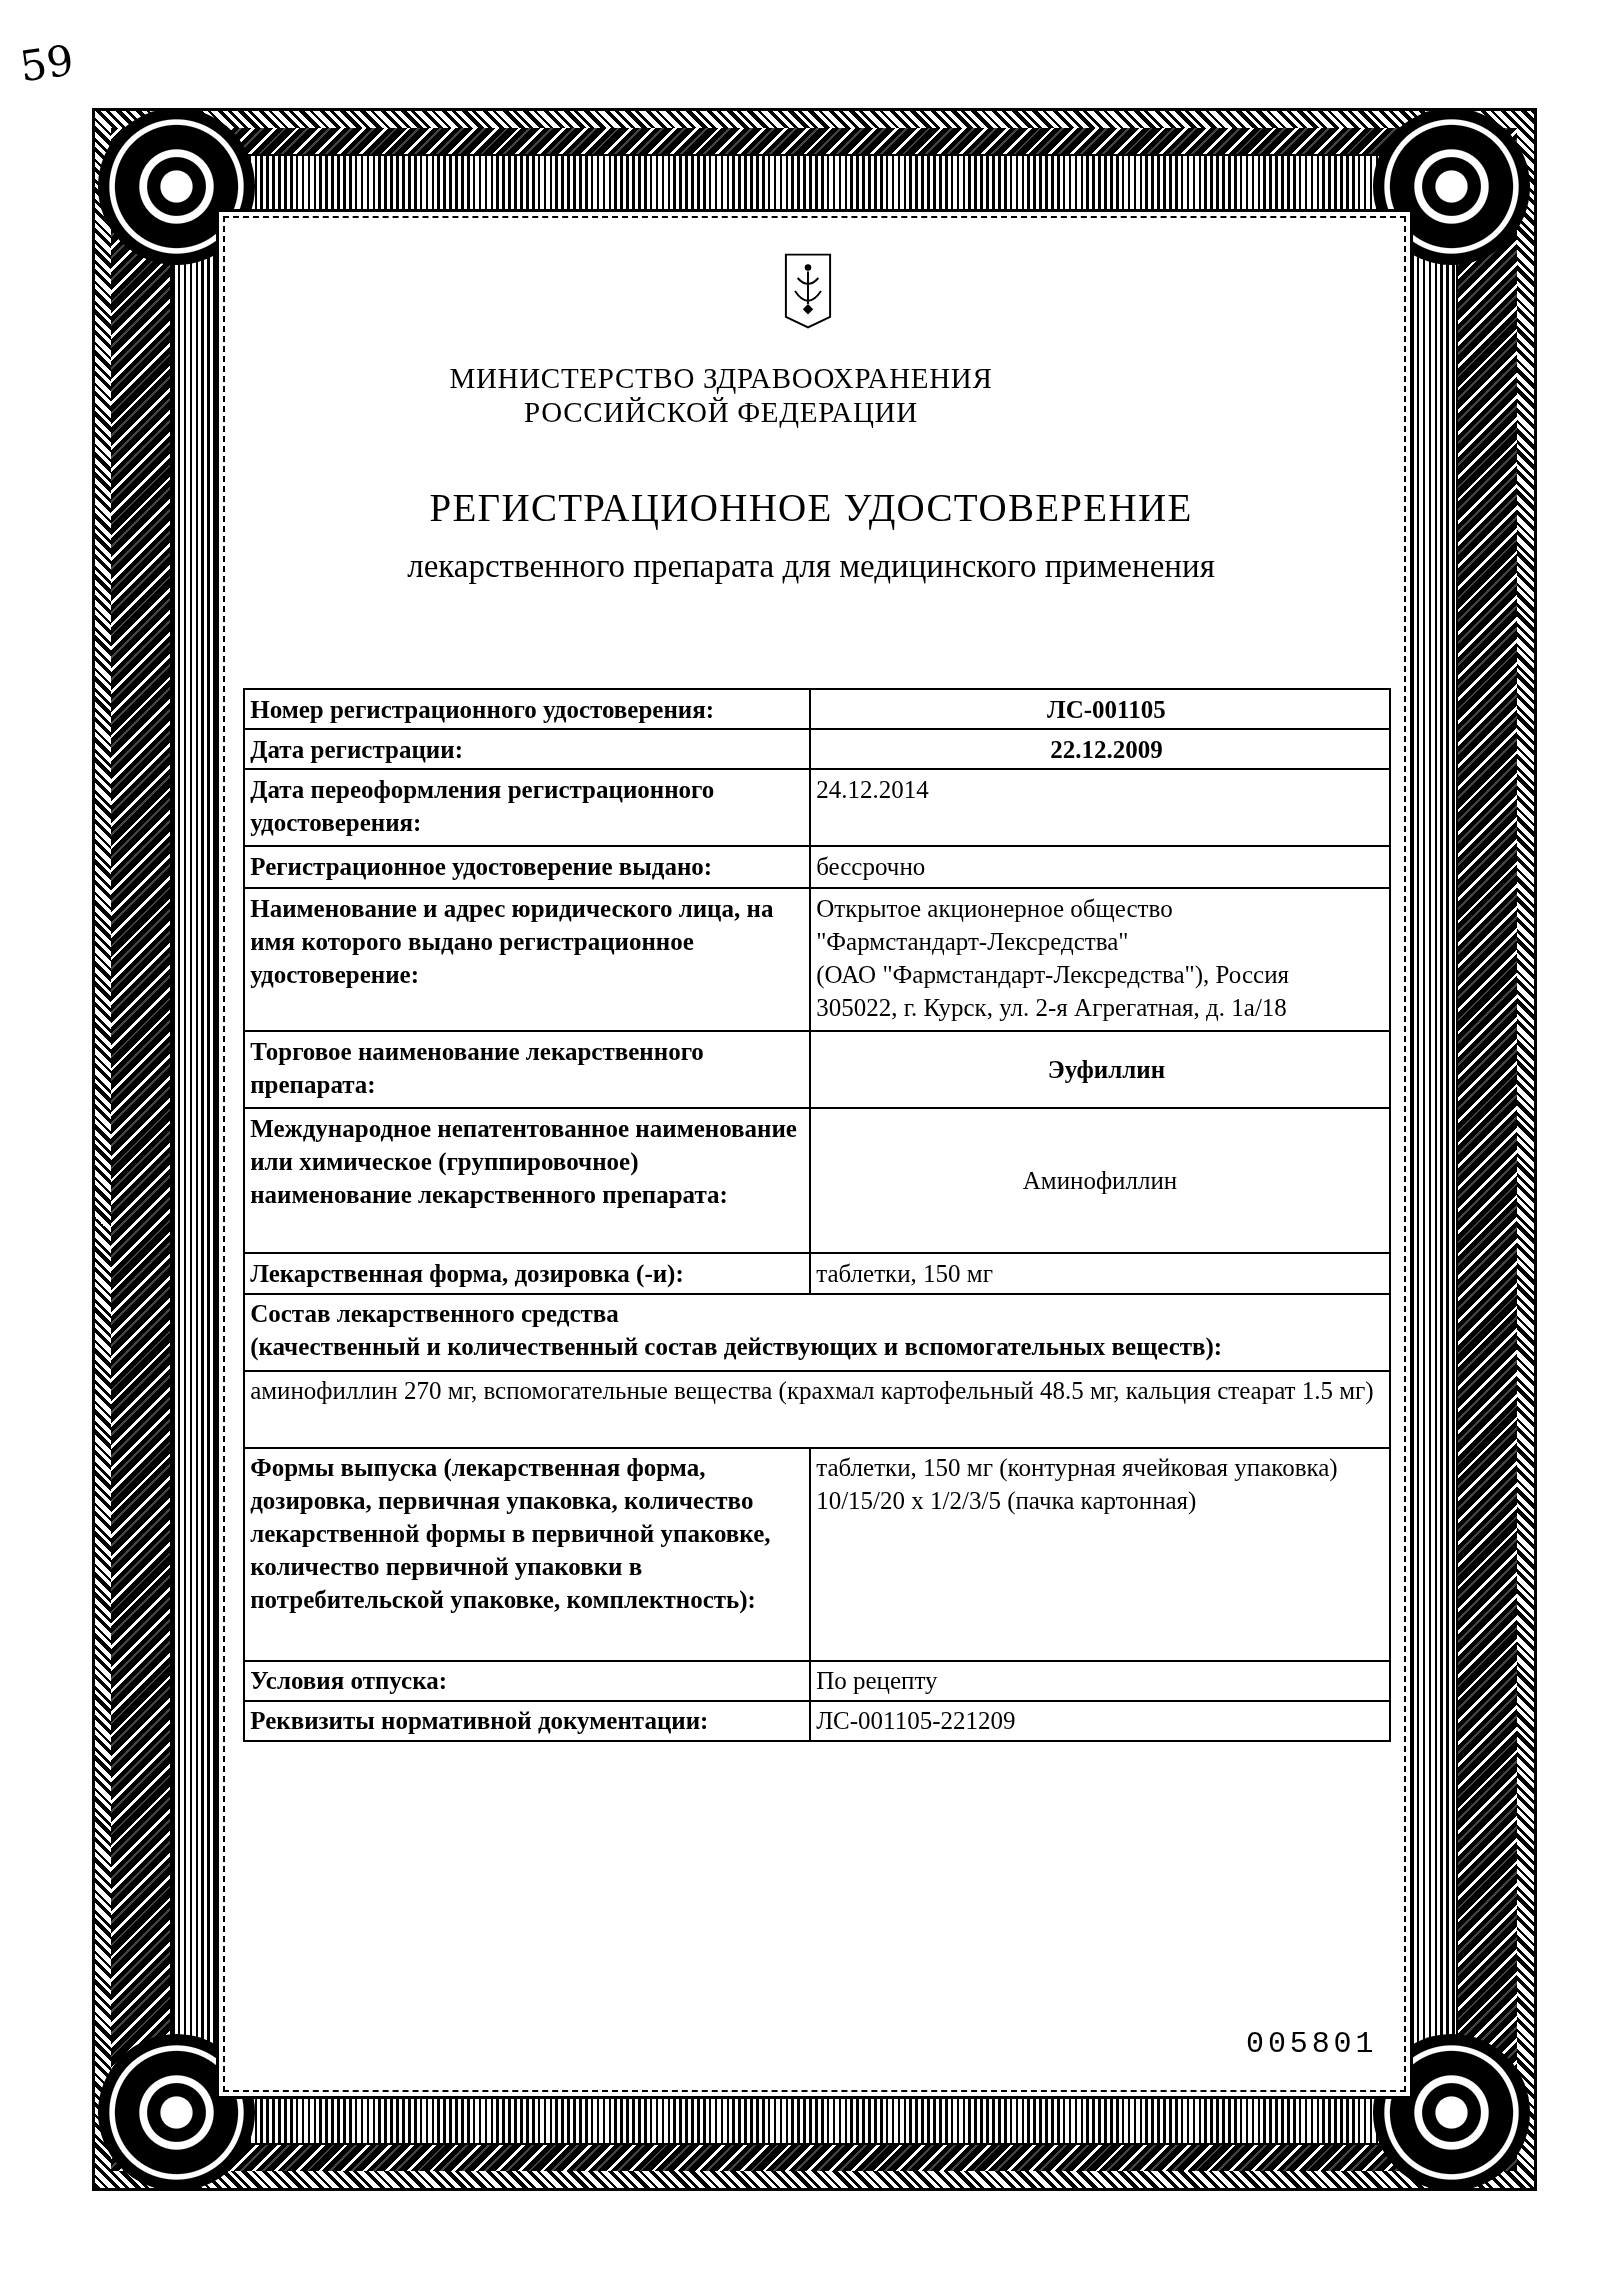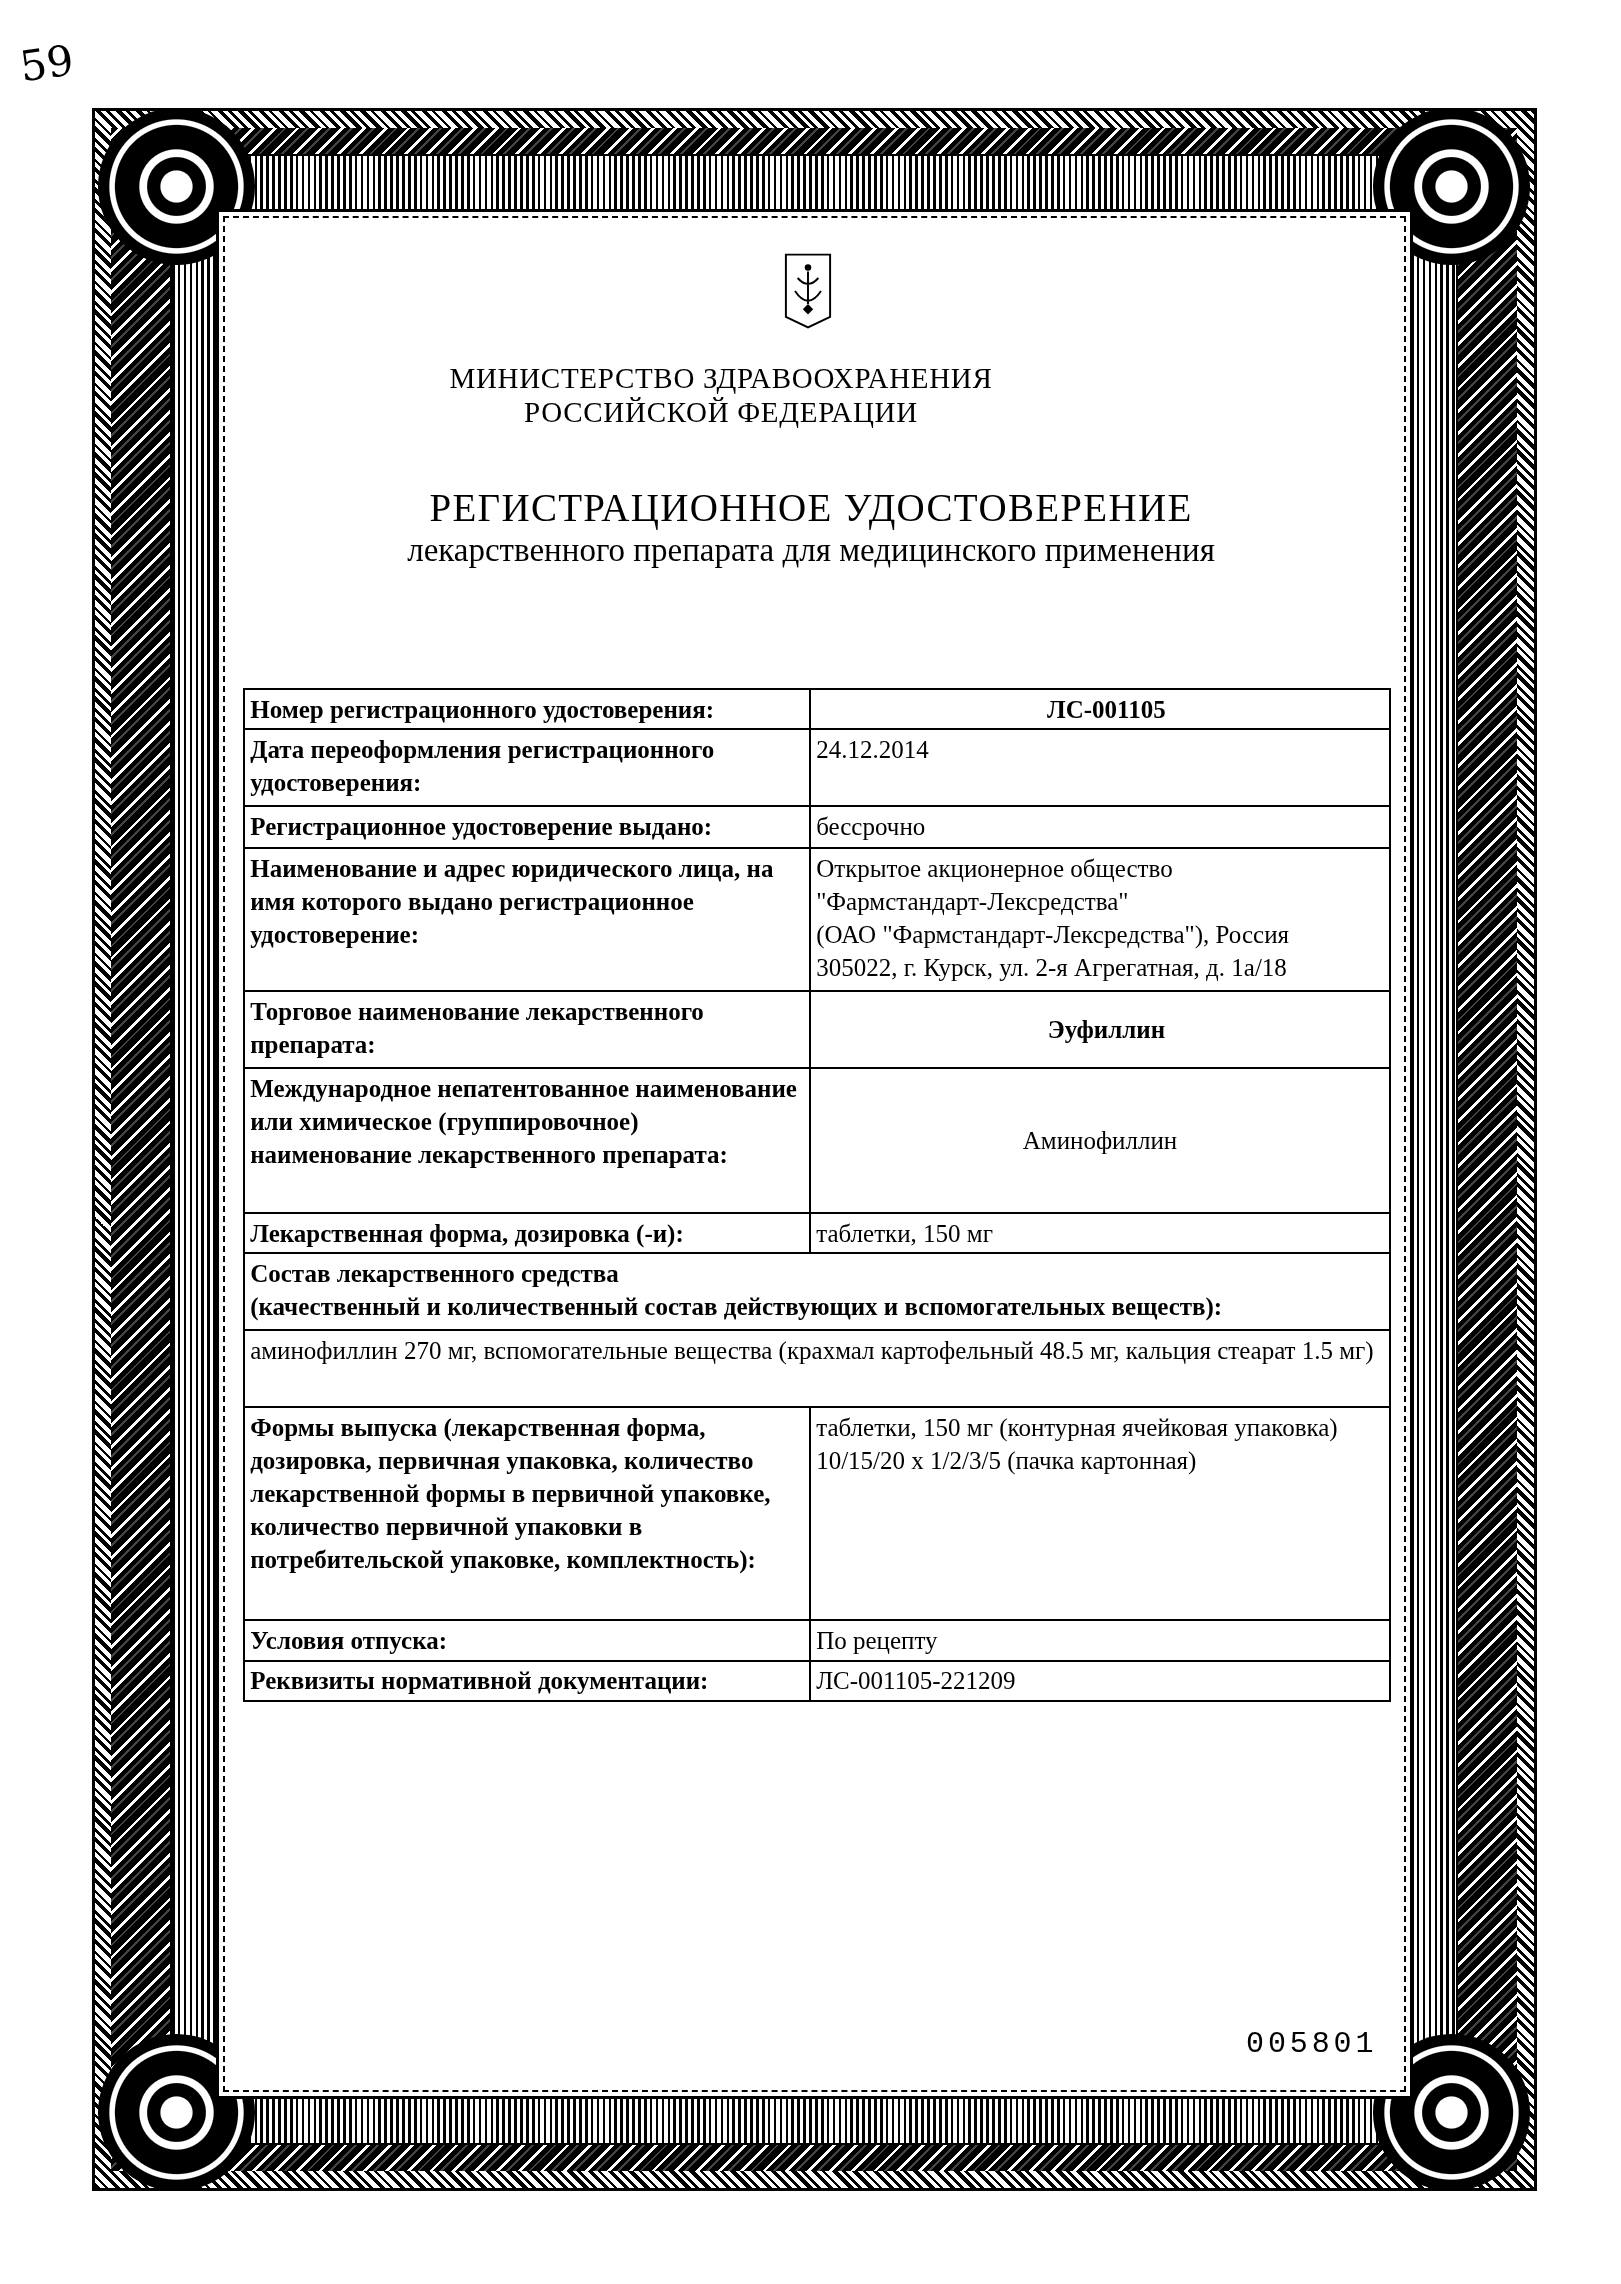--- a/index.html
+++ b/index.html
@@ -33,21 +33,21 @@
   .corner.bl { left: 98px; top: 2034px; }
   .corner.br { left: 1373px; top: 2034px; }
 
   .emblem { position: absolute; left: 783px; top: 252px; width: 50px; height: 78px; }
   .ministry { position: absolute; left: 0; width: 1442px; text-align: center; font-size: 29px;
               letter-spacing: 0.7px; line-height: 34px; }
   .ministry.l1 { top: 361px; }
   .ministry.l2 { top: 395px; }
   .doc-title { position: absolute; left: 0; width: 1622px; text-align: center; top: 485px;
                font-size: 39px; letter-spacing: 1.3px; }
-  .doc-subtitle { position: absolute; left: 0; width: 1622px; text-align: center; top: 532px;
+  .doc-subtitle { position: absolute; left: 0; width: 1622px; text-align: center; top: 548px;
                   font-size: 33px; }
 
   table.reg { position: absolute; left: 243px; top: 688px; width: 1148px;
               border-collapse: collapse; font-size: 25px; line-height: 33px; }
   table.reg td { border: 2px solid #000; vertical-align: top; padding: 2.6px 5.2px; }
   table.reg td.k { width: 566px; font-weight: bold; }
   table.reg td.v { width: 569px; }
   table.reg td.center { text-align: center; vertical-align: middle; font-weight: bold; padding-left: 18px; }
   table.reg td.centerplain { text-align: center; vertical-align: middle; }
   table.reg td.full { font-weight: normal; }
@@ -80,20 +80,24 @@
 <div class="ministry l1">МИНИСТЕРСТВО ЗДРАВООХРАНЕНИЯ</div>
 <div class="ministry l2">РОССИЙСКОЙ ФЕДЕРАЦИИ</div>
 <div class="doc-title">РЕГИСТРАЦИОННОЕ УДОСТОВЕРЕНИЕ</div>
 <div class="doc-subtitle">лекарственного препарата для медицинского применения</div>
 
 <table class="reg">
   <tbody>
       <tr style="height:39px">
     <td class="k">Номер регистрационного удостоверения:</td>
     <td class="v center">ЛС-001105</td>
+  </tr>
+  <tr style="height:39px">
+    <td class="k">Дата регистрации:</td>
+    <td class="v center">22.12.2009</td>
   </tr>
   <tr style="height:77px">
     <td class="k">Дата переоформления регистрационного удостоверения:</td>
     <td class="v">24.12.2014</td>
   </tr>
   <tr style="height:42px">
     <td class="k">Регистрационное удостоверение выдано:</td>
     <td class="v">бессрочно</td>
   </tr>
   <tr style="height:143px">

